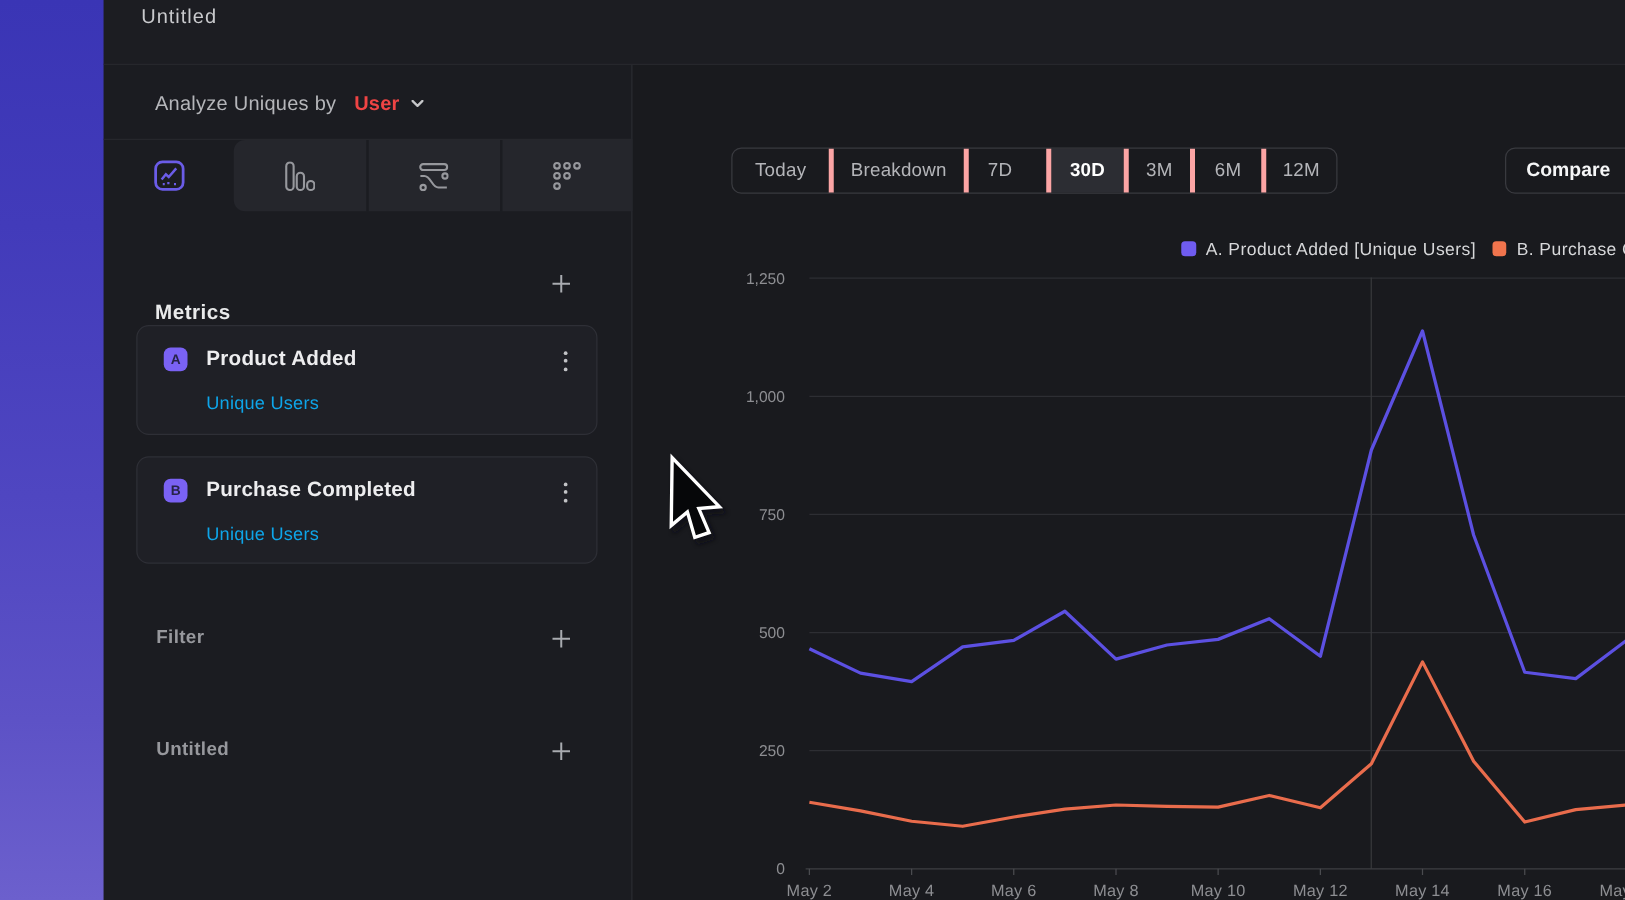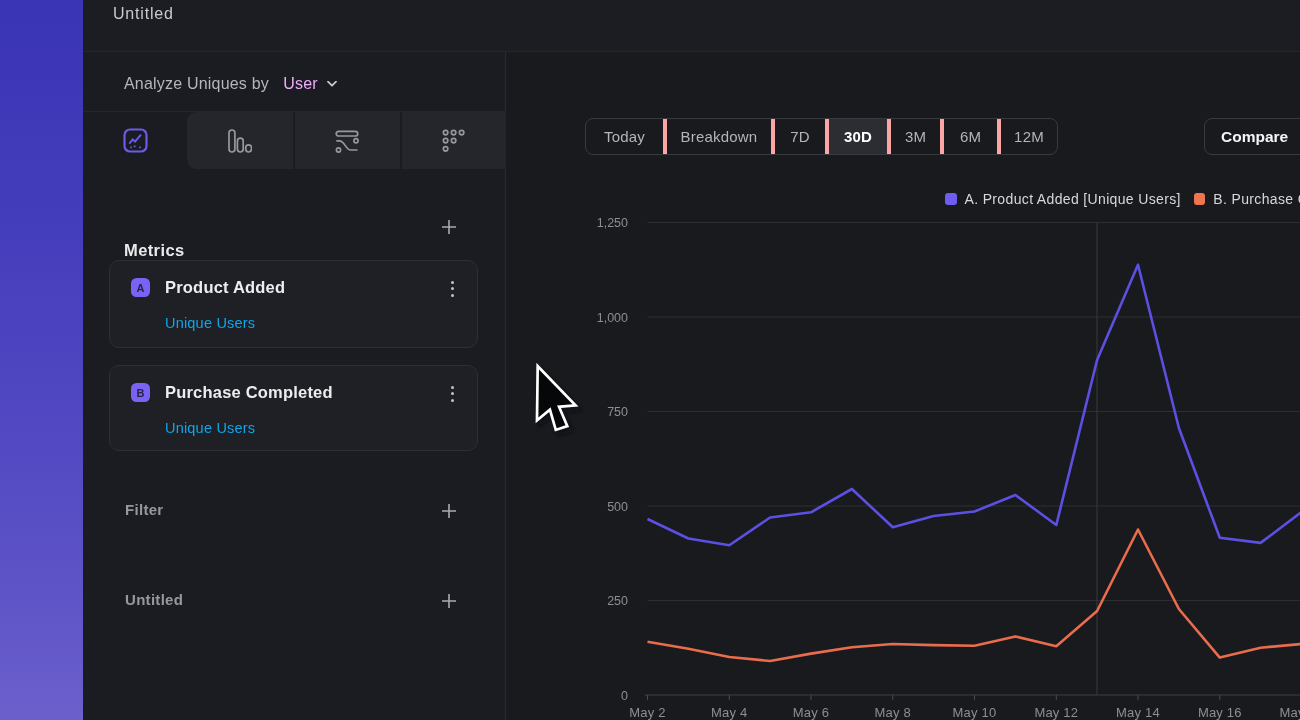--- a/index.html
+++ b/index.html
@@ -12,21 +12,21 @@
     background:linear-gradient(180deg,#3a35b5 0%,#423bba 25%,#4f46c1 55%,#5d52c6 80%,#6c60cd 100%); }
 
   
   #topbar { left:83px; top:0; width:1217px; height:52px; background:#1c1d22; border-bottom:1px solid #26272c; }
   #untitled { left:113px; top:5px; font-size:16px; letter-spacing:0.8px; color:#c9cacd; }
 
   
   #sidebar { left:83px; top:52px; width:423px; height:668px; background:#1b1c21; border-right:1px solid #2a2b30; }
   #analyzerow { left:83px; top:52px; width:423px; height:60px; border-bottom:1px solid #26272c; }
   #analyzetext { left:41px; top:23px; font-size:16px; letter-spacing:0.2px; color:#b5b6ba; }
-  #analyzetext b { color:#f0abfc; font-weight:normal; }
+  #analyzetext b { color:#ef4444; font-weight:bold; }
 
   
   #tabrow { left:83px; top:112px; width:423px; height:57px; }
   #tabblock { left:104px; top:0; width:319px; height:57px; background:#25262c; border-radius:9px 0 0 9px; display:flex; }
   .tabcell { width:106.3px; height:57px; display:flex; align-items:center; justify-content:center; border-left:2px solid #1b1c21; }
   .tabcell:first-child { border-left:none; }
   #tabsel { left:0; top:0; width:104px; height:57px; display:flex; align-items:center; justify-content:center; }
 
   
   #metricshead { left:124px; top:217px; font-size:16.5px; letter-spacing:0.4px; font-weight:bold; color:#e9eaeb;margin-top:24px; }
@@ -133,21 +133,21 @@
   </svg>
   <div class="secrow abs" style="top:591px;">Untitled</div>
   <svg class="abs" style="left:441px; top:593px;" width="16" height="16" viewBox="0 0 16 16">
     <path d="M8 1 V15 M1 8 H15" stroke="#a9abb0" stroke-width="1.6"></path>
   </svg>
 
   <div id="btnbar" class="abs">
     <div class="btn" style="width:77px;">Today</div>
     <div class="btn" style="width:108px;">Breakdown</div>
     <div class="btn" style="width:54px;">7D</div>
-    <div class="btn btnsel" style="width:62px;">30D</div>
+    <div class="btn btnsel" style="width:62px;margin-left:12px;">30D</div>
     <div class="btn" style="width:53px;">3M</div>
     <div class="btn" style="width:57px;">6M</div>
     <div class="btn" style="width:60px;">12M</div>
   </div>
   <div id="compare" class="abs">Compare</div>
 
   <div id="legend" class="abs">
     <span class="sw" style="background:#6f5cf0; margin-right:8px;"></span>
     <span>A. Product Added [Unique Users]</span>
     <span class="sw" style="background:#f0744d; margin-left:13px; margin-right:8px;"></span>

